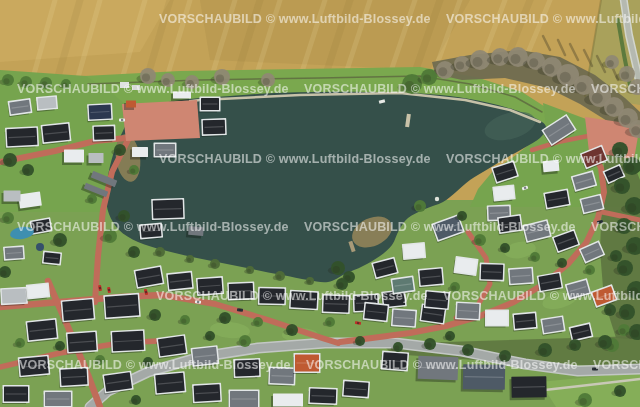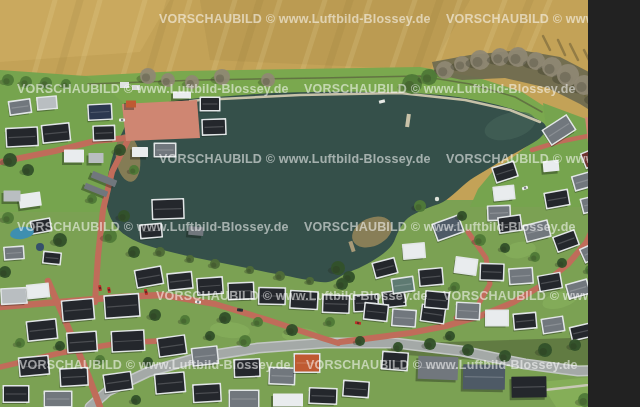--- a/index.html
+++ b/index.html
@@ -1,16 +1,16 @@
 <!DOCTYPE html>
 <html><head>
 <meta charset="utf-8">
 <style>
   html,body{margin:0;padding:0;background:#222;}
-  #stage{position:relative;width:588px;height:407px;overflow:hidden;font-family:"Liberation Sans",sans-serif;}
+  #stage{position:relative;width:640px;height:407px;overflow:hidden;font-family:"Liberation Sans",sans-serif;}
   #scene{position:absolute;left:0;top:0;}
   #wm-layer{position:absolute;left:0;top:0;width:640px;height:407px;pointer-events:none;}
   .wm{position:absolute;white-space:nowrap;font-family:"Liberation Sans",sans-serif;
       font-size:12.5px;font-weight:bold;letter-spacing:.2px;color:rgba(255,255,255,0.55);}
 </style>
 </head>
 <body>
 
 <div id="stage">
   <svg id="scene" width="640" height="407" viewBox="0 0 640 407">

